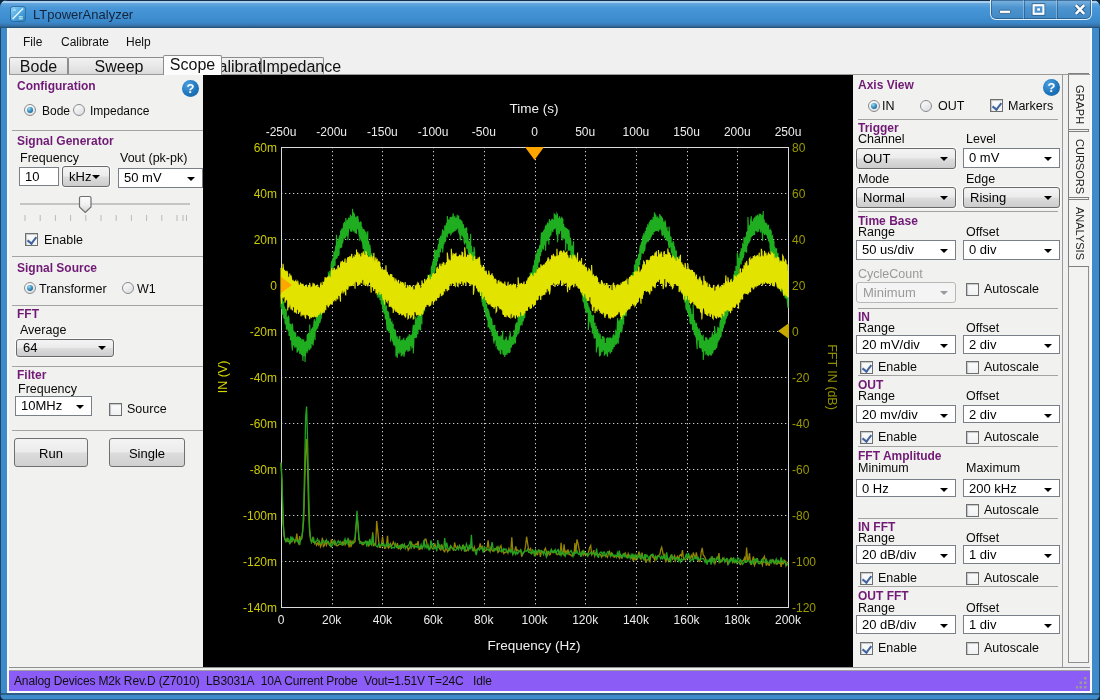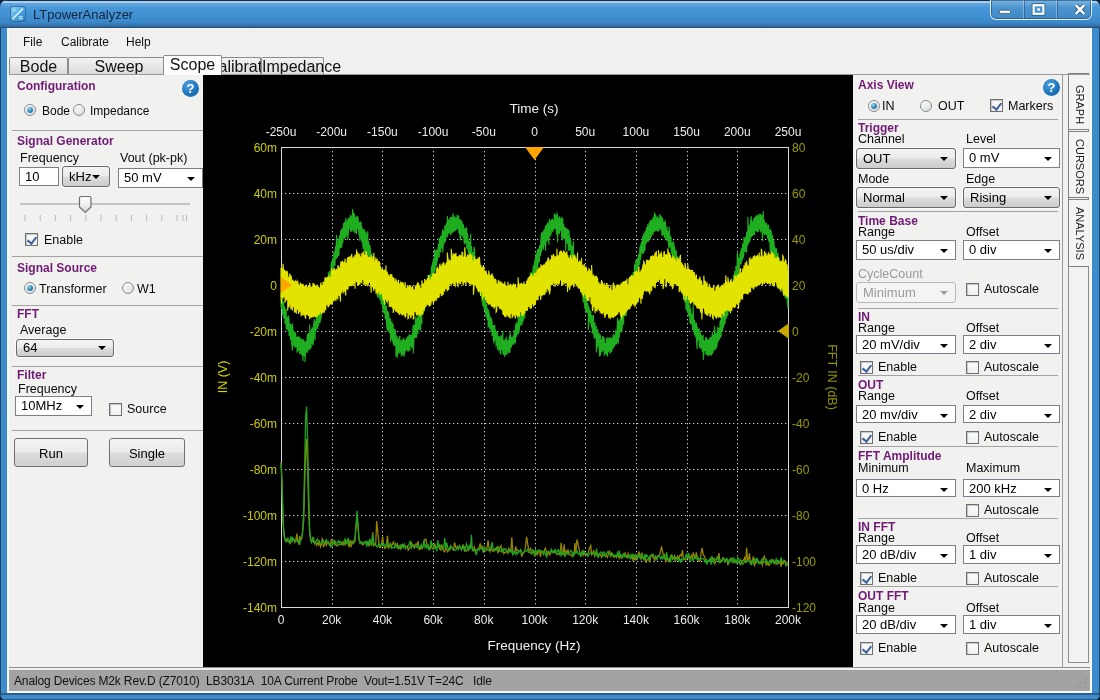--- a/index.html
+++ b/index.html
@@ -61,21 +61,21 @@
  line-height:19px;padding-left:6px;color:#000;white-space:nowrap;
  background:linear-gradient(180deg,#f4f4f4 0%,#ebebeb 48%,#dddddd 52%,#cccccc 100%);
  box-shadow:0 0 0 1px rgba(255,255,255,.7);}
 .scombo.dis{color:#9a9a9a;background:#f4f4f4;border-color:#b8b8b8;box-shadow:none;}
 .scombo.dis i{border-top-color:#9a9a9a;}
 .tinput{position:absolute;height:19px;background:#fff;border:1px solid #7a7f88;font-size:13px;
  line-height:17px;padding-left:5px;}
 .btn{position:absolute;height:27px;border:1px solid #707070;border-radius:3px;font-size:13px;
  text-align:center;background:linear-gradient(180deg,#f3f3f3 0%,#ececec 48%,#dcdcdc 52%,#d0d0d0 100%);}
 .btn span{display:inline-block;margin-top:6px;}
-#statusbar{left:9px;top:671px;width:1081px;height:20px;background:#a3a3a3;font-size:12px;letter-spacing:-0.15px;color:#111;}
+#statusbar{left:9px;top:671px;width:1081px;height:20px;background:#8b5cf6;font-size:12px;letter-spacing:-0.15px;color:#111;}
 #statusline1{left:9px;top:667px;width:1081px;height:1px;background:#8f8f8f;}
 #statusline2{left:9px;top:669.5px;width:1081px;height:1px;background:#9f9f9f;}
 </style></head>
 <body>
 <div class="abs" id="titlebar"></div>
 <div class="abs" id="titleicon">
  <svg width="14" height="14" viewBox="0 0 14 14" style="position:absolute;left:0;top:0">
   <path d="M1.6 12 L12 1.6" stroke="#e8f6ff" stroke-width="1.4" fill="none"></path>
   <path d="M2.4 3.4 q1.1 -1.4 2.2 0" stroke="#eafaff" stroke-width="1" fill="none"></path>
   <rect x="7.8" y="9.2" width="4" height="1.2" fill="#bff0e8"></rect>

